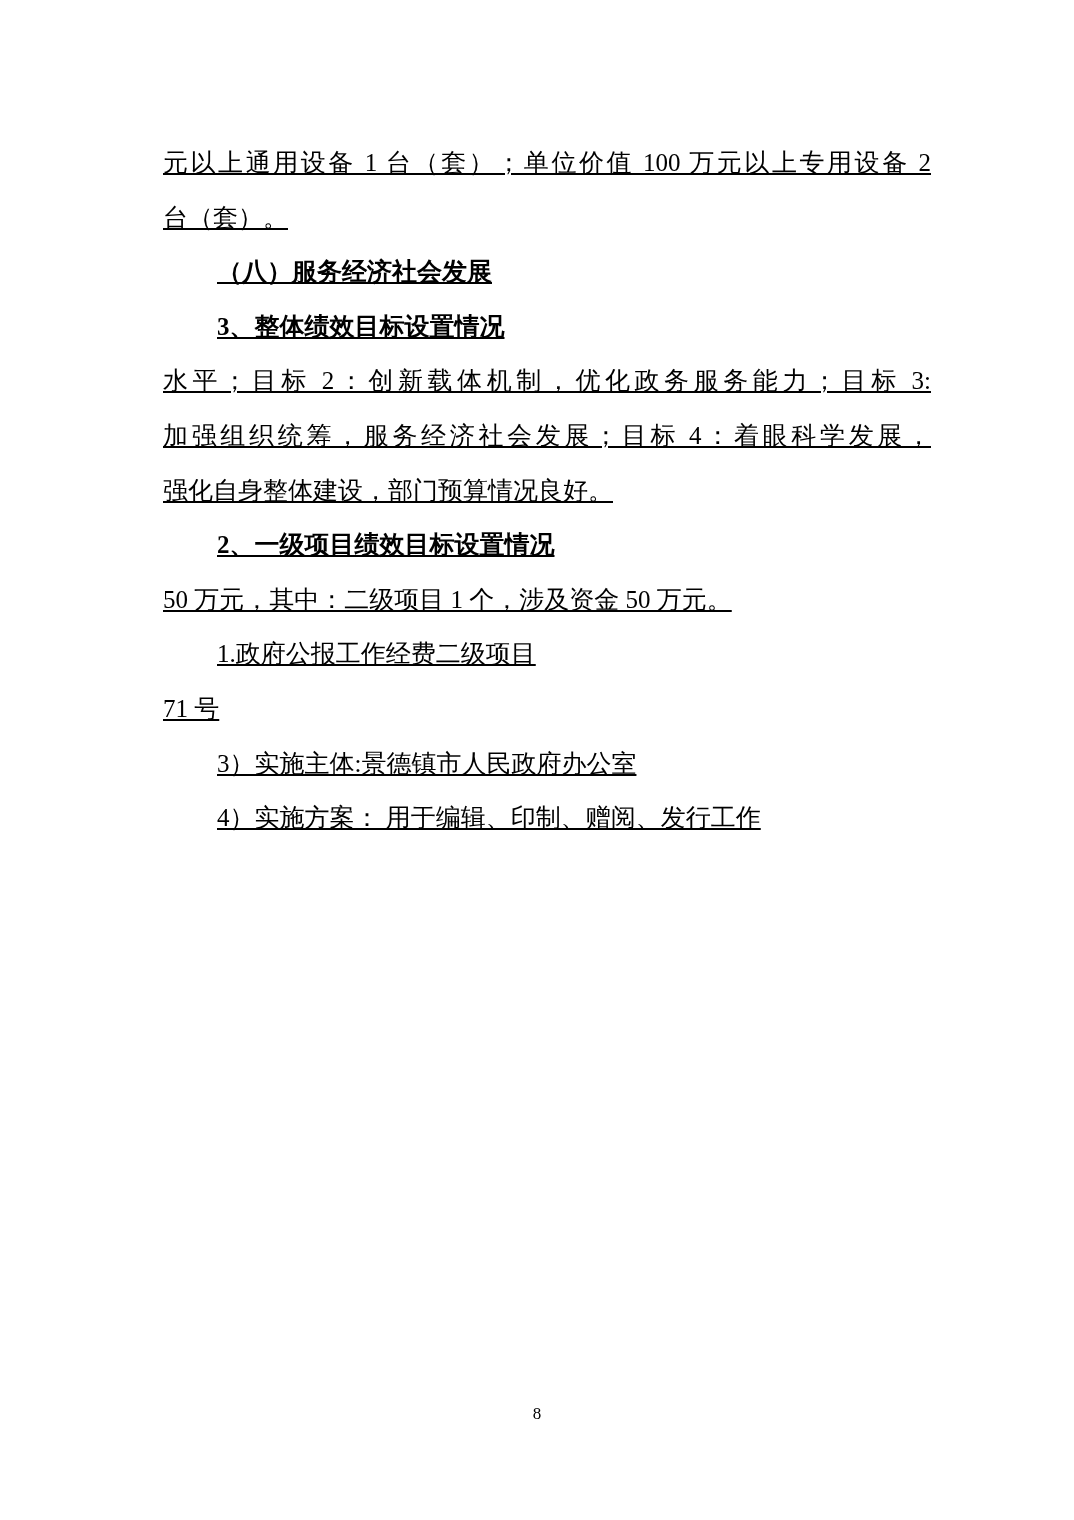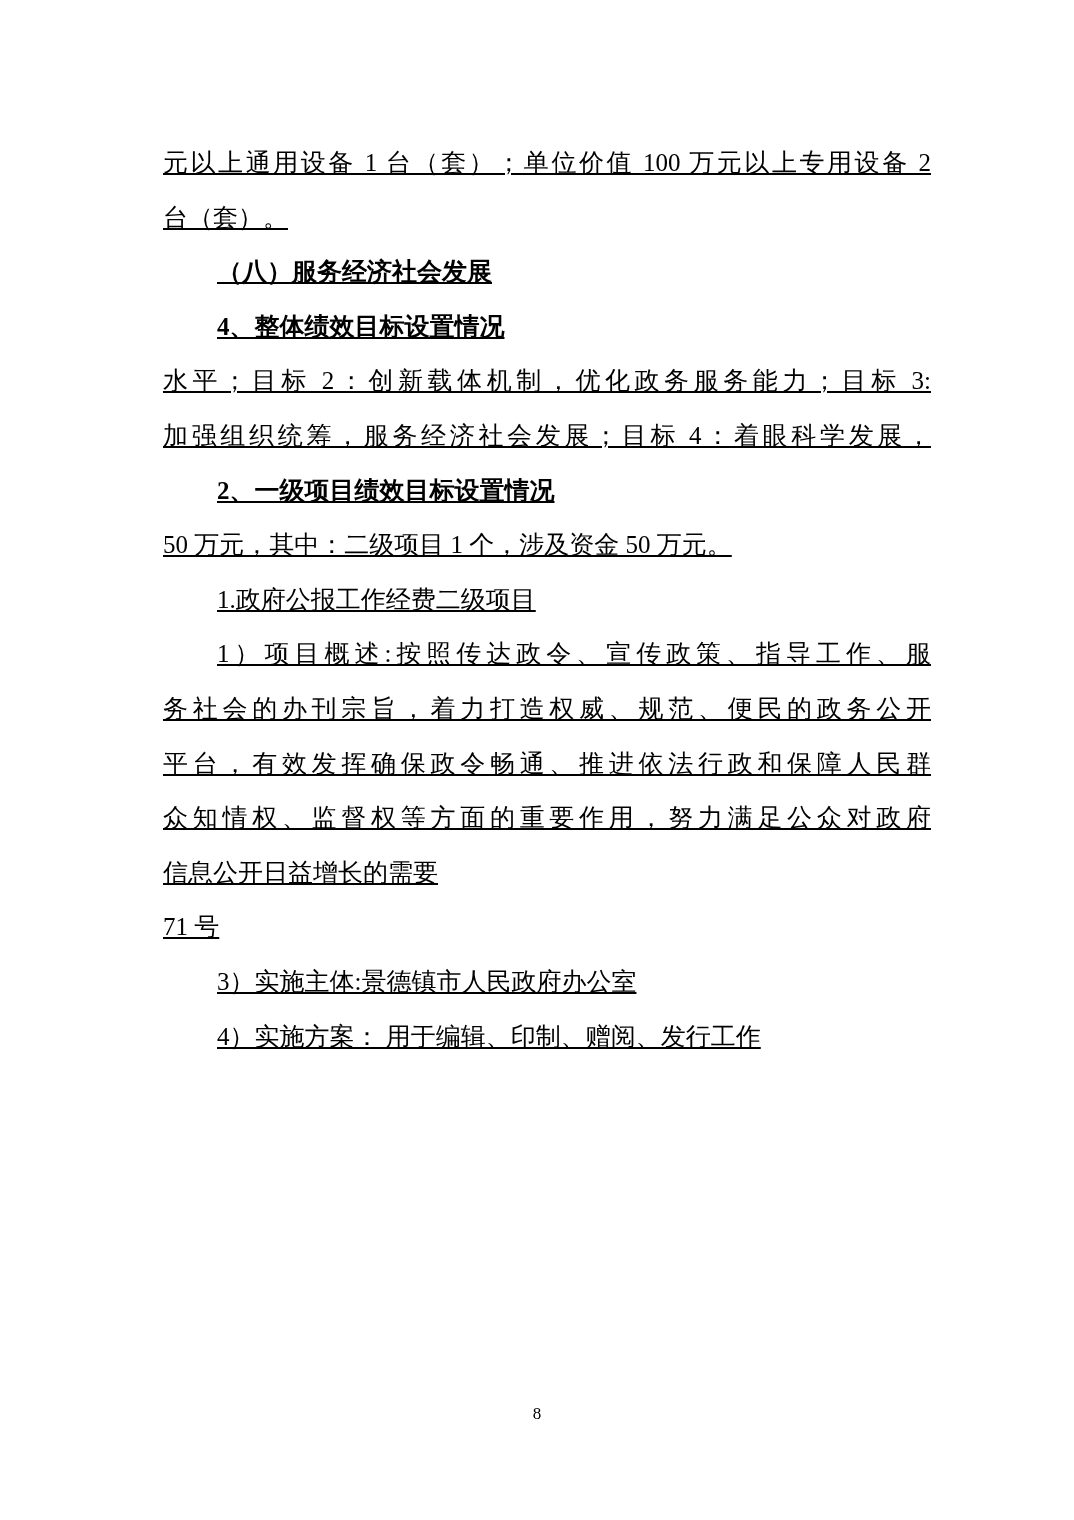--- a/index.html
+++ b/index.html
@@ -66,48 +66,42 @@
     <div class="para">
       <div class="line full">元以上通用设备 1 台（套）；单位价值 100 万元以上专用设备 2</div>
       <div class="line">台（套）。</div>
     </div>
 
     <div class="para">
       <div class="line h indent">（八）服务经济社会发展</div>
     </div>
 
     <div class="para">
-      <div class="line h indent">4、整体绩效目标设置情况</div>
+      <div class="line h indent">3、整体绩效目标设置情况</div>
     </div>
 
     <div class="para">
       <div class="line full">水平；目标 2：创新载体机制，优化政务服务能力；目标 3:</div>
       <div class="line full">加强组织统筹，服务经济社会发展；目标 4：着眼科学发展，</div>
+      <div class="line">强化自身整体建设，部门预算情况良好。</div>
     </div>
 
     <div class="para">
       <div class="line h indent">2、一级项目绩效目标设置情况</div>
     </div>
 
     <div class="para">
       <div class="line">50 万元，其中：二级项目 1 个，涉及资金 50 万元。</div>
     </div>
 
 
     <div class="para">
       <div class="line indent">1.政府公报工作经费二级项目</div>
     </div>
 
-    <div class="para">
-      <div class="line full indent">1）项目概述:按照传达政令、宣传政策、指导工作、服</div>
-      <div class="line full">务社会的办刊宗旨，着力打造权威、规范、便民的政务公开</div>
-      <div class="line full">平台，有效发挥确保政令畅通、推进依法行政和保障人民群</div>
-      <div class="line full">众知情权、监督权等方面的重要作用，努力满足公众对政府</div>
-      <div class="line">信息公开日益增长的需要</div>
-    </div>
 
     <div class="para">
       <div class="line">71 号</div>
     </div>
 
     <div class="para">
       <div class="line indent">3）实施主体:景德镇市人民政府办公室</div>
     </div>
 
     <div class="para">

